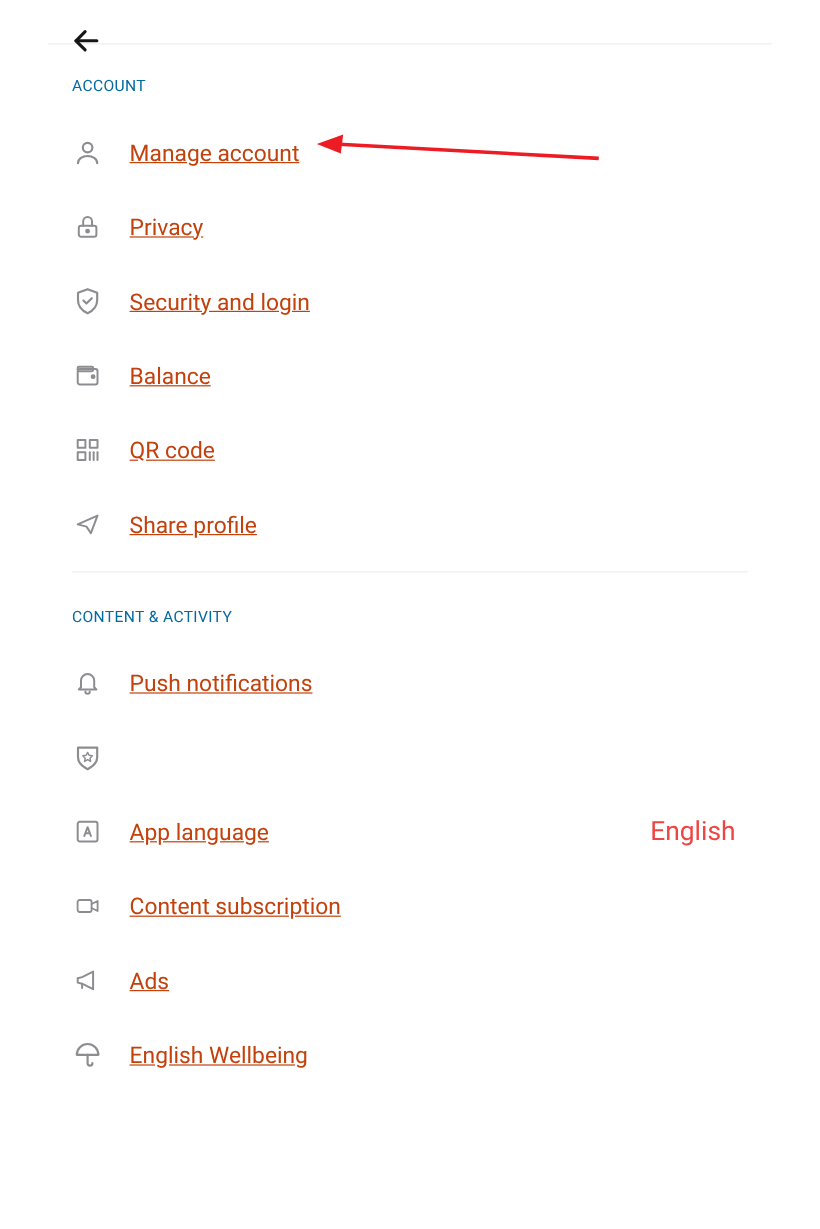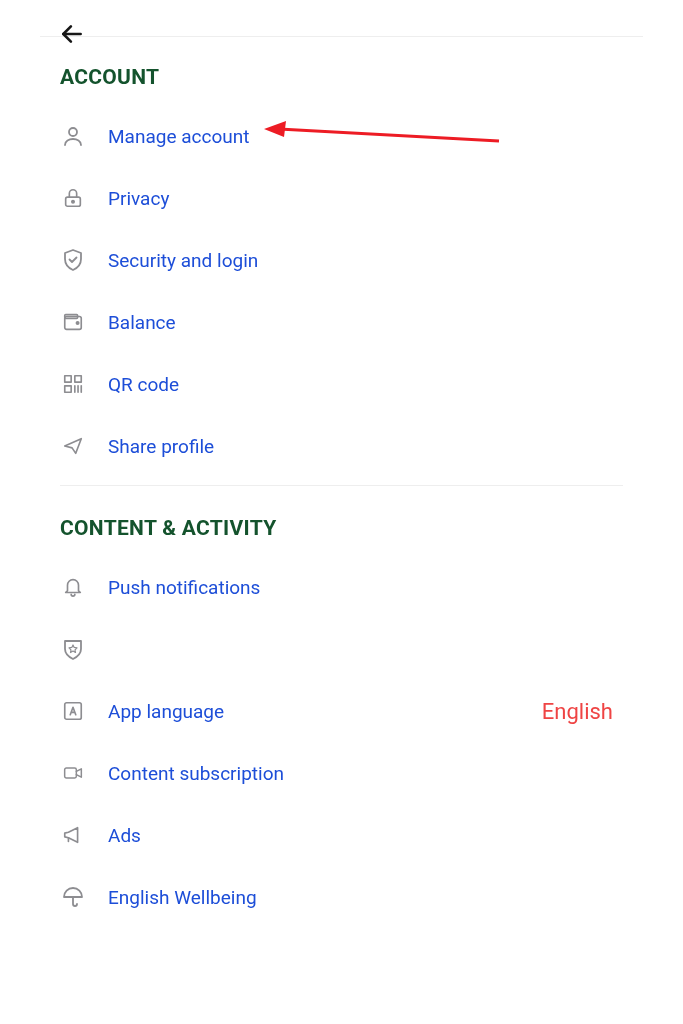--- a/index.html
+++ b/index.html
@@ -39,24 +39,24 @@
     height: 1px;
     background: #eee;
     margin: 0 40px;
   }
   .section-divider {
     height: 1px;
     background: #eee;
     margin: 8px 60px 24px 60px;
   }
   .section-header {
-    font-size: 21px;
+    font-size: 13px;
     letter-spacing: 0.3px;
-    font-weight: 700;
-    color: #14532d;
+    font-weight: 400;
+    color: #0369a1;
     padding: 28px 60px 16px 60px;
   }
   .row {
     display: flex;
     align-items: center;
     padding: 18px 60px;
     cursor: pointer;
     position: relative;
   }
   .row .icon-slot {
@@ -64,21 +64,22 @@
     height: 26px;
     display: flex;
     align-items: center;
     justify-content: center;
     color: #7a7a7f;
     flex-shrink: 0;
   }
   .row .label {
     margin-left: 22px;
     font-size: 19px;
-    color: #1d4ed8;
+    color: #c2410c;
+    text-decoration: underline;
   }
   .row .value {
     margin-left: auto;
     font-size: 22px;
     color: #ef4444;
     padding-right: 10px;
     text-align: center;
   }
   
   .arrow-annotation {

